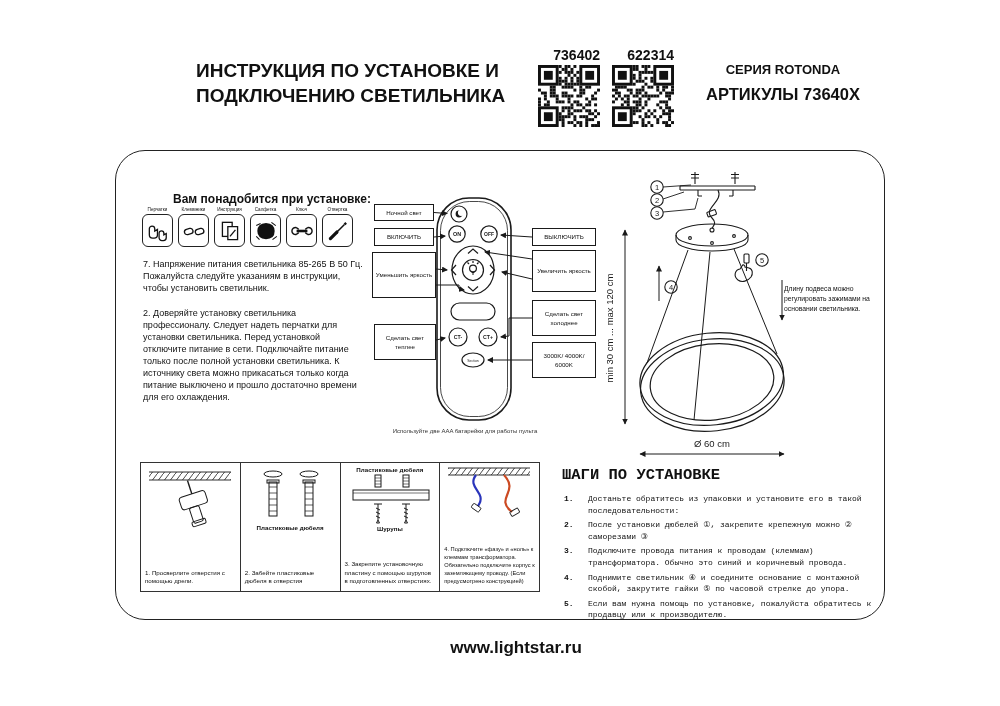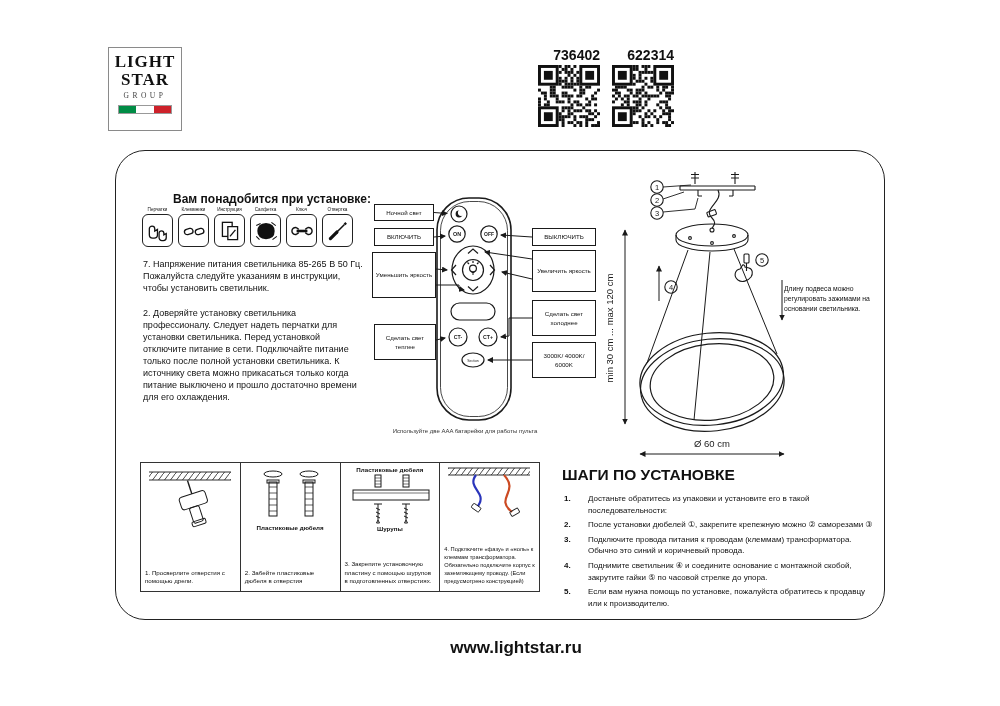--- a/index.html
+++ b/index.html
@@ -36,43 +36,37 @@
   .note{left:380px;top:428px;width:170px;text-align:center;font-size:6px;color:#333;}
   
   .callout{left:784px;top:284px;width:92px;font-size:6.8px;line-height:1.5;}
   
   .panels{left:140px;top:462px;width:400px;height:130px;border:1px solid #333;display:flex;box-sizing:border-box;}
   .panel{flex:1;display:flex;flex-direction:column;padding:3px 4px;box-sizing:border-box;}
   .panel + .panel{border-left:1px solid #333;}
   .pcap{font-size:6.2px;line-height:1.4;margin-top:auto;padding-bottom:2px;}
   .plab{font-size:6.2px;font-weight:bold;text-align:center;}
   
-  .steps{left:562px;top:466px;width:318px;}
+  .steps{left:562px;top:466px;width:318px;font-family:Liberation Mono, monospace;}
   .steps h2{font-size:15.5px;font-weight:bold;margin:0 0 9px 0;}
   .step{display:flex;font-size:8px;line-height:1.45;margin-bottom:3px;}
   .step .n{width:24px;flex:none;font-weight:bold;padding-left:2px;}
   .footer{left:0;top:638px;width:984px;text-align:center;font-size:17px;font-weight:bold;padding-left:24px;}
   svg text{font-family:"Liberation Sans",sans-serif;}
 </style>
 </head>
 <body>
 
 <div id="page">
 
-  <div class="abs logo">
-    <span class="l1">LIGHT</span>
-    <span class="l1">STAR</span>
-    <span class="l2">GROUP</span>
-    <span class="flag">
-      <span style="background:#008C45"></span>
-        <span style="background:#fff"></span>
-        <span style="background:#CD212A"></span>
-    </span>
+
+  <div class="abs title">
+    <div>ИНСТРУКЦИЯ ПО УСТАНОВКЕ И</div>
+    <div>ПОДКЛЮЧЕНИЮ СВЕТИЛЬНИКА</div>
   </div>
-
 
   <div class="abs qrnum" style="left:538px;top:47px;width:62px;">736402</div>
   <div class="abs qrnum" style="left:612px;top:47px;width:62px;">622314</div>
   <svg class="abs" style="left:538px;top:65px;" width="62" height="62" viewBox="0 0 21 21" fill="#111">
       <rect x="7" y="0" width="1" height="1"></rect>
       <rect x="9" y="0" width="1" height="1"></rect>
       <rect x="10" y="0" width="1" height="1"></rect>
       <rect x="12" y="0" width="1" height="1"></rect>
       <rect x="8" y="1" width="1" height="1"></rect>
       <rect x="9" y="1" width="1" height="1"></rect>
@@ -358,20 +352,24 @@
       <rect x="1" y="1" width="5" height="5" fill="#fff"></rect>
       <rect x="2" y="2" width="3" height="3"></rect>
       <rect x="14" y="0" width="7" height="7"></rect>
       <rect x="15" y="1" width="5" height="5" fill="#fff"></rect>
       <rect x="16" y="2" width="3" height="3"></rect>
       <rect x="0" y="14" width="7" height="7"></rect>
       <rect x="1" y="15" width="5" height="5" fill="#fff"></rect>
       <rect x="2" y="16" width="3" height="3"></rect>
     </svg>
 
+  <div class="abs series">
+    <div class="s1">СЕРИЯ ROTONDA</div>
+    <div class="s2">АРТИКУЛЫ 73640X</div>
+  </div>
 
   <div class="abs mainbox"></div>
 
   <div class="abs need-h">Вам понадобится при установке:</div>
 
   <div class="abs tools">
     <div class="tool">
       <span class="tl">Перчатки</span>
       <span class="tb">
         <svg width="26" height="26" viewBox="0 0 24 24" fill="none" stroke="#111" stroke-width="1.2">

